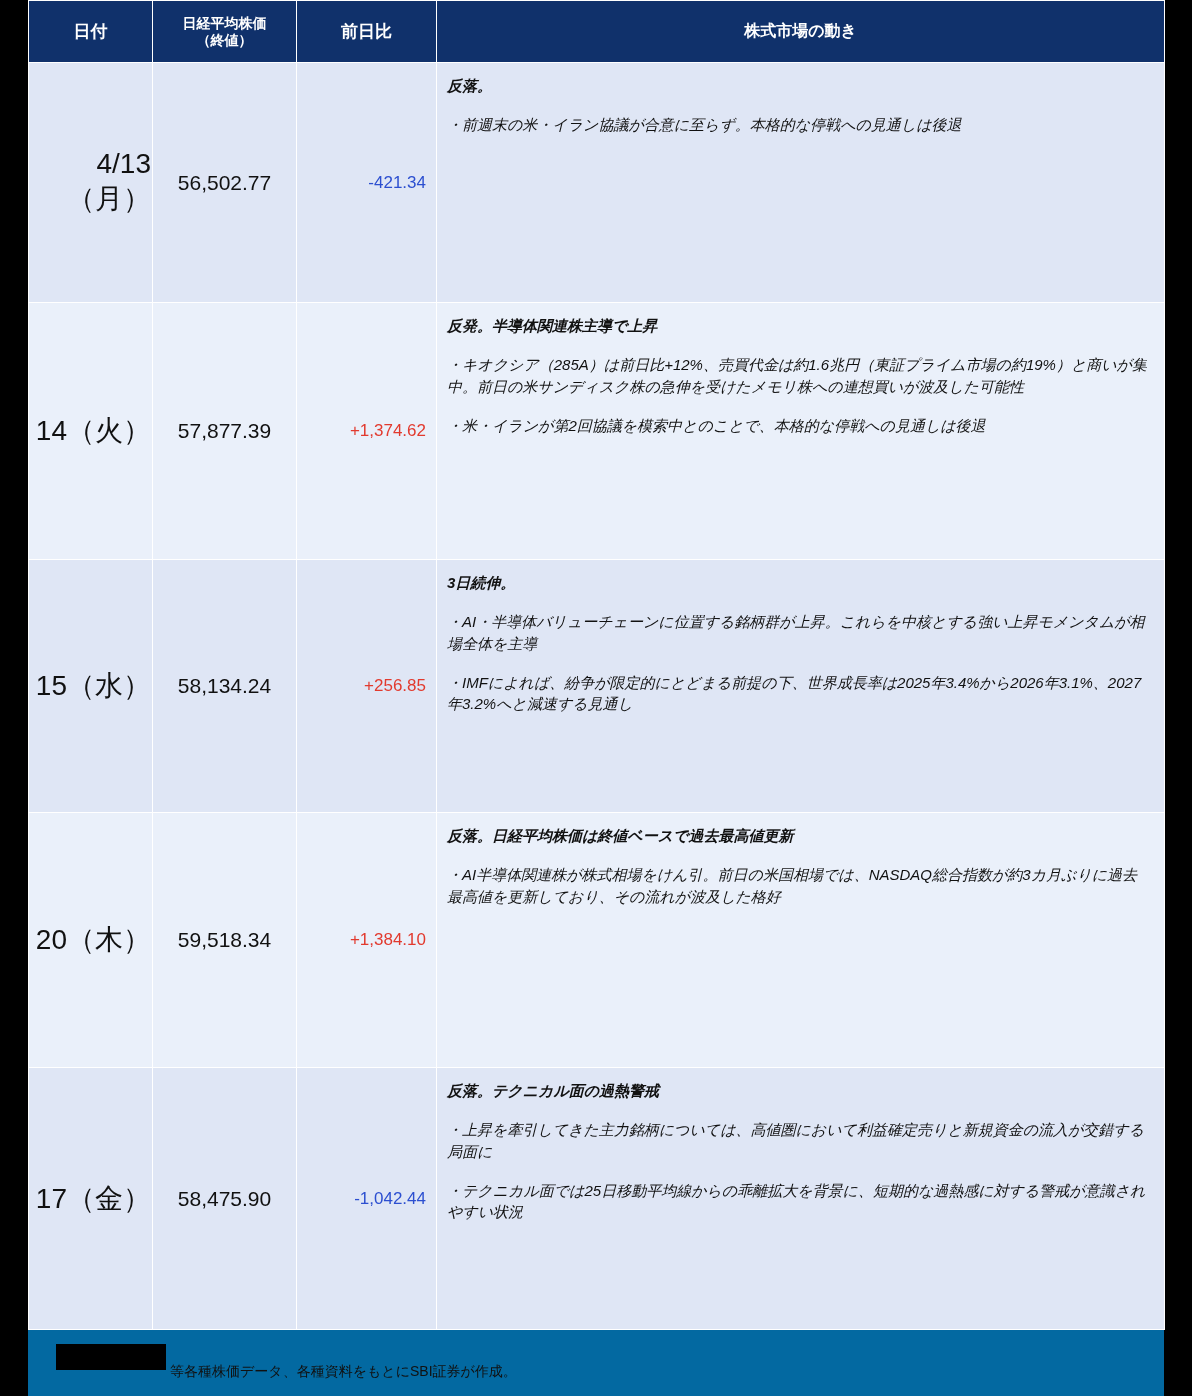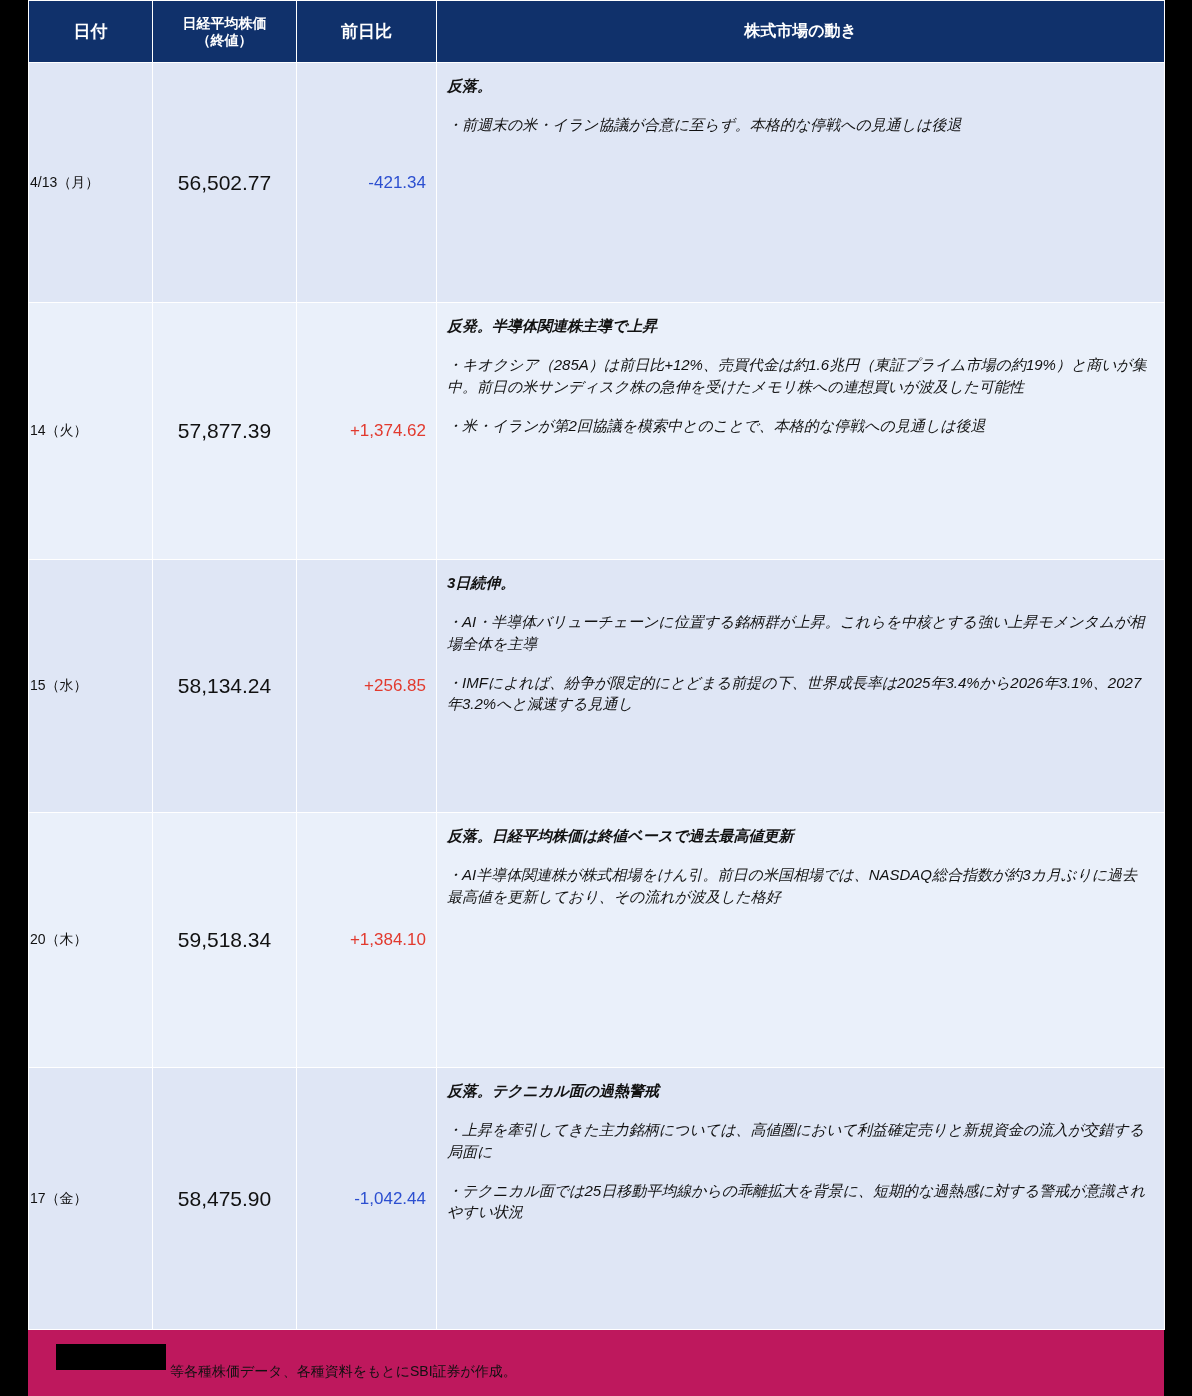--- a/index.html
+++ b/index.html
@@ -24,21 +24,21 @@
   }
   .edge-left { left: 0; }
   .edge-right { right: 0; }
 
   .sheet {
     position: absolute;
     left: 28px;
     top: 0;
     width: 1136px;
     height: 1396px;
-    background: #be185d;
+    background: #0369a1;
   }
 
   table.stock-table {
     border-collapse: collapse;
     width: 1136px;
     table-layout: fixed;
   }
 
   table.stock-table col.c-date   { width: 124px; }
   table.stock-table col.c-close  { width: 144px; }
@@ -69,22 +69,22 @@
 
   tbody td {
     border: 1px solid #ffffff;
     vertical-align: middle;
     box-sizing: border-box;
   }
   tbody tr.row-a td { background: #dfe6f5; }
   tbody tr.row-b td { background: #eaf0fa; }
 
   td.cell-date {
-    text-align: left;
-    font-size: 14px;
+    text-align: right;
+    font-size: 28px;
     color: #111111;
   }
   td.cell-close {
     text-align: center;
     font-size: 21px;
     color: #111111;
   }
   td.cell-change {
     text-align: right;
     font-size: 17px;

